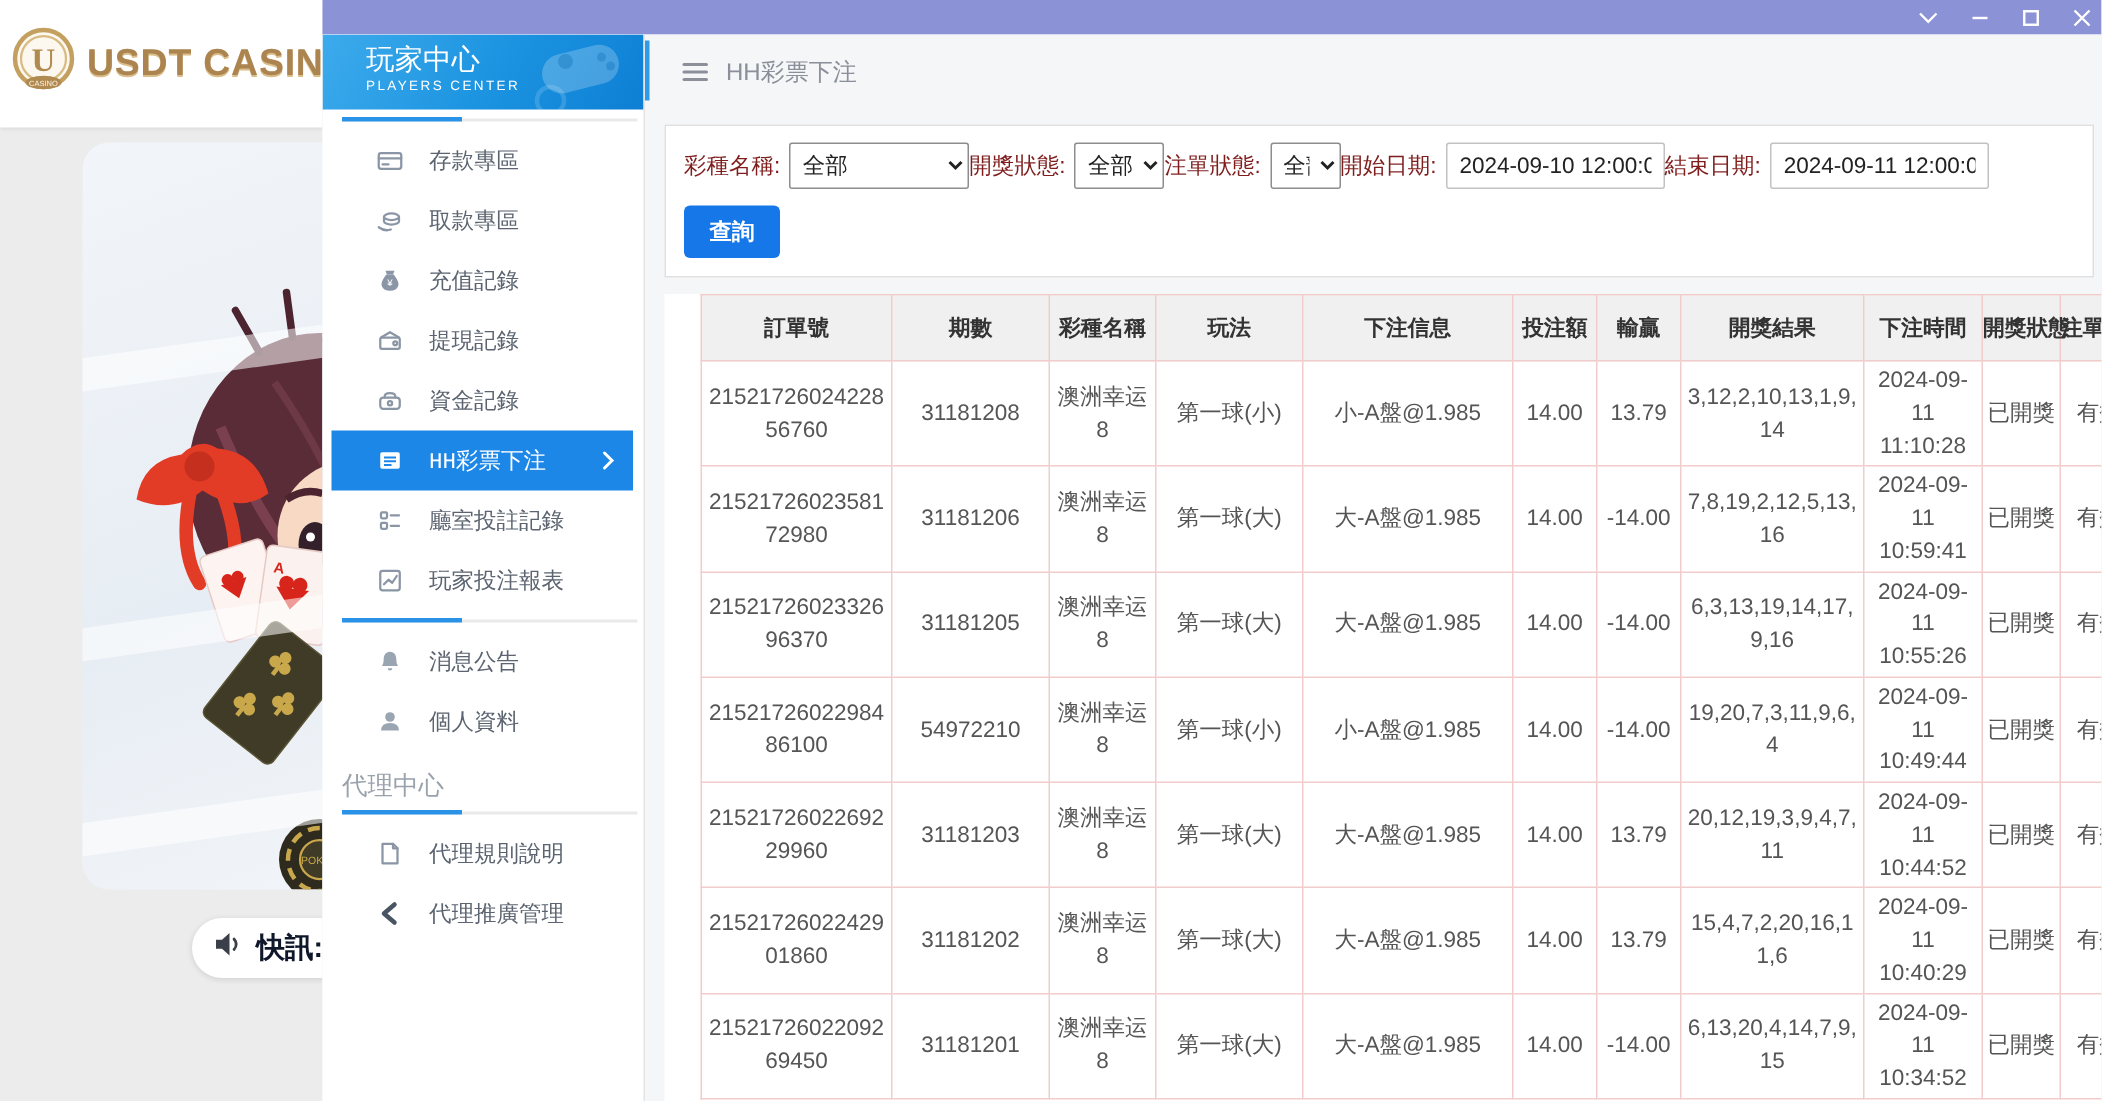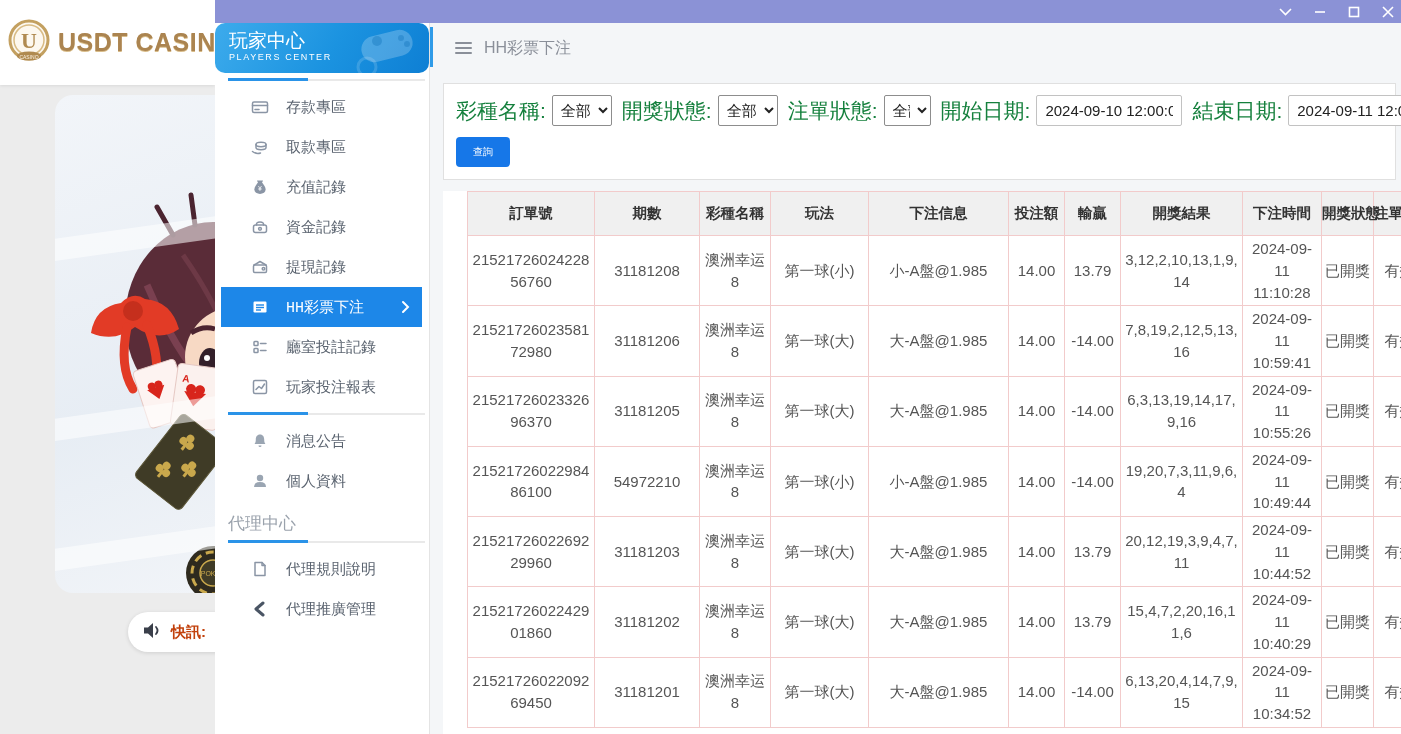--- a/index.html
+++ b/index.html
@@ -36,21 +36,21 @@
     position:absolute; left:-40px; width:420px; height:22px;
     background:rgba(255,255,255,.55); transform:rotate(-8deg);
   }
   .ticker-pill {
     position:absolute; left:128px; top:612px; width:160px; height:40px;
     background:#ffffff; border-radius:20px;
     box-shadow:0 1px 4px rgba(0,0,0,.12);
     display:flex; align-items:center; gap:9px; padding-left:15px;
     z-index:2;
   }
-  .ticker-pill .lbl { font-size:15px; font-weight:bold; color:#c2410c; }
+  .ticker-pill .lbl { font-size:19px; font-weight:bold; color:#0f172a; }
 
   
   .app {
     position:absolute; left:215px; top:0; width:1186px; height:734px;
     display:flex; flex-direction:column; z-index:3;
     background:#f4f6f8;
   }
   .titlebar {
     height:23px; background:#8b92d6; flex:0 0 auto;
     display:flex; align-items:center; justify-content:flex-end;
@@ -61,21 +61,21 @@
   .app-body { flex:1; display:flex; min-height:0; }
 
   
   .sidebar {
     width:215px; flex:0 0 auto; background:#ffffff;
     border-right:1px solid #e4e4e4; overflow:hidden;
   }
   .sidebar-header {
     height:50px; position:relative;
     background:linear-gradient(120deg,#3dabec 0%,#1b93e0 55%,#0e7fd4 100%);
-    color:#fff; padding:7px 0 0 14px; overflow:hidden;border-radius:10px;
+    color:#fff; padding:7px 0 0 29px; overflow:hidden;
   }
   .sidebar-header .t { font-size:19px; line-height:21px; }
   .sidebar-header .s { font-size:9px; letter-spacing:1.6px; margin-top:1px; }
   .sidebar-header svg.pad { position:absolute; right:6px; top:2px; }
 
   .sec-title { margin:15px 0 0 13px; font-size:17px; color:#9aa2ac; }
   .sec-rule { margin:6px 0 0 13px; width:197px; height:2px; background:#e9e9e9; position:relative; }
   .sec-rule::before { content:""; position:absolute; left:0; top:-1px; width:80px; height:3px; background:#2a93e8; }
 
   .menu { margin-top:6px;font-family:Liberation Mono, monospace; }
@@ -100,37 +100,38 @@
   .breadcrumb::before { content:""; position:absolute; left:0; top:4px; width:3px; height:40px; background:#2f9be8; }
   .crumb-title { font-size:16px; }
   .burger { width:17px; display:flex; flex-direction:column; gap:3px; cursor:pointer; }
   .burger i { height:2px; background:#8a8f99; border-radius:1px; }
 
   .filter-card {
     margin:10px 5px 0 13px; background:#ffffff; border:1px solid #e0e0e0;
     padding:11px 12px 12px 12px; flex:0 0 auto;
   }
   .filter-row { display:flex; align-items:center; flex-wrap:nowrap; }
-  .f-label { font-size:21px; color:#15803d; margin:0 6px 0 0; white-space:nowrap; }
-  .f-label:not(:first-child){ margin-left:10px; }
+  .f-label { font-size:15px; color:#7f1d1d; margin:0 6px 0 0; white-space:nowrap; }
+  .f-label:not(:first-child){ }
   select.f-select {
     height:31px; border:1px solid #8d8d8d; border-radius:2px; background:#fff;
     font-size:15px; color:#222; padding:0 4px;
     font-family:"Liberation Sans","DejaVu Sans",sans-serif;
   }
   .w-lottery { width:120px; } .w-draw { width:60px; } .w-order { width:47px; }
   input.f-input {
     height:31px; width:146px; border:1px solid #c2c2c2; border-radius:2px;
     font-size:15px; color:#222; padding:0 8px;
     font-family:"Liberation Sans","DejaVu Sans",sans-serif;
   }
   .btn-search {
     margin-top:11px; background:#1677e8; color:#fff; border:none; border-radius:4px;
-    font-size:10px; padding:8px 17px; cursor:pointer;
+    font-size:15px; padding:8px 17px; cursor:pointer;
     font-family:"Liberation Sans","DejaVu Sans",sans-serif;
+    font-weight:bold;
   }
 
   .table-wrap { margin:11px 0 0 13px; flex:1; overflow:hidden; background:#fff;padding-left:24px; }
   table.bets { border-collapse:collapse; table-layout:fixed; width:958px; }
   table.bets th, table.bets td {
     border:1px solid #f2cbcb; text-align:center; vertical-align:middle;
     overflow-wrap:break-word;
   }
   table.bets th {
     background:#f0f0f0; color:#333; font-size:14.5px; font-weight:bold;
@@ -311,36 +312,36 @@
                 <path d="M6.5 5 L11.5 5 L13.5 8 Q16 12 13 14.8 Q9 17 5 14.8 Q2 12 4.5 8 Z" fill="#8a95a5"></path>
                 <path d="M6 2.5 L12 2.5 L11 5 L7 5 Z" fill="#8a95a5"></path>
                 <text x="9" y="12.6" text-anchor="middle" font-size="6.5" fill="#fff">¥</text>
               </svg>
           </span>
           <span>充值記錄</span>
         </div>
         <div class="menu-item">
           <span class="ic">
             <svg width="18" height="18" viewBox="0 0 18 18">
+                <path class="ico-stroke" d="M3 7 L9 3.5 L15 7"></path>
+                <rect class="ico-stroke" x="2.5" y="7" width="13" height="7.5" rx="1.2"></rect>
+                <circle class="ico-stroke" cx="12.5" cy="10.8" r="1.3"></circle>
+              </svg>
+          </span>
+          <span>提現記錄</span>
+        </div>
+        <div class="menu-item">
+          <span class="ic">
+            <svg width="18" height="18" viewBox="0 0 18 18">
                 <path class="ico-stroke" d="M5.5 7 Q5 4 9 4 Q13 4 12.5 7"></path>
                 <rect class="ico-stroke" x="2.5" y="7" width="13" height="7.5" rx="2"></rect>
                 <circle class="ico-stroke" cx="9" cy="10.8" r="1.4"></circle>
               </svg>
           </span>
           <span>資金記錄</span>
-        </div>
-        <div class="menu-item">
-          <span class="ic">
-            <svg width="18" height="18" viewBox="0 0 18 18">
-                <path class="ico-stroke" d="M3 7 L9 3.5 L15 7"></path>
-                <rect class="ico-stroke" x="2.5" y="7" width="13" height="7.5" rx="1.2"></rect>
-                <circle class="ico-stroke" cx="12.5" cy="10.8" r="1.3"></circle>
-              </svg>
-          </span>
-          <span>提現記錄</span>
         </div>
         <div class="menu-item active">
           <span class="ic">
             <svg width="18" height="18" viewBox="0 0 18 18">
                 <rect x="2.5" y="3.5" width="13" height="11" rx="1.2" fill="#ffffff"></rect>
                 <line x1="5" y1="7" x2="13" y2="7" stroke="#1d87e8" stroke-width="1.4"></line>
                 <line x1="5" y1="9.5" x2="13" y2="9.5" stroke="#1d87e8" stroke-width="1.4"></line>
                 <line x1="5" y1="12" x2="10" y2="12" stroke="#1d87e8" stroke-width="1.4"></line>
               </svg>
           </span>

